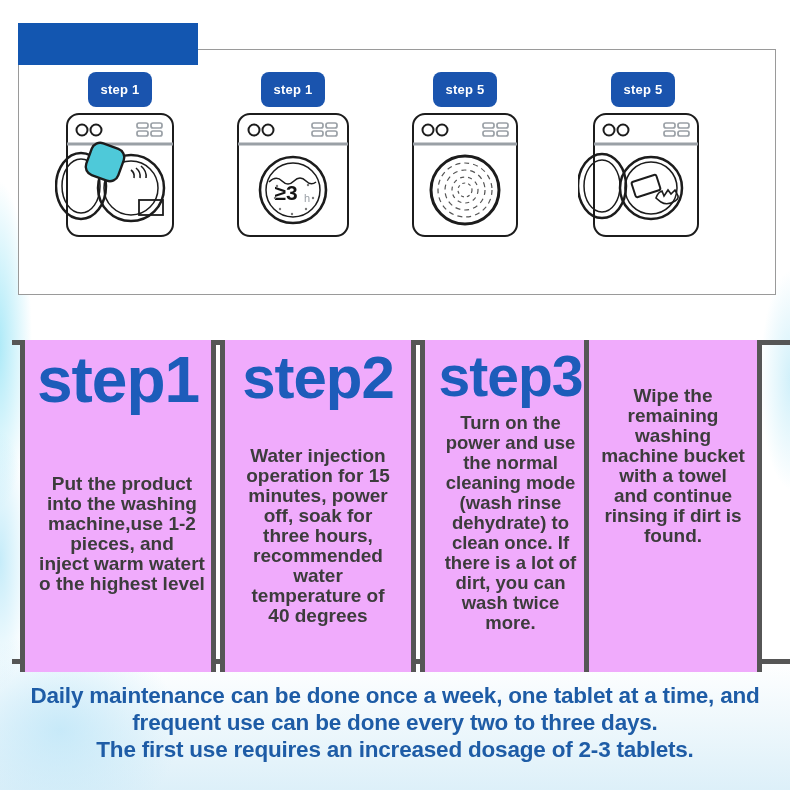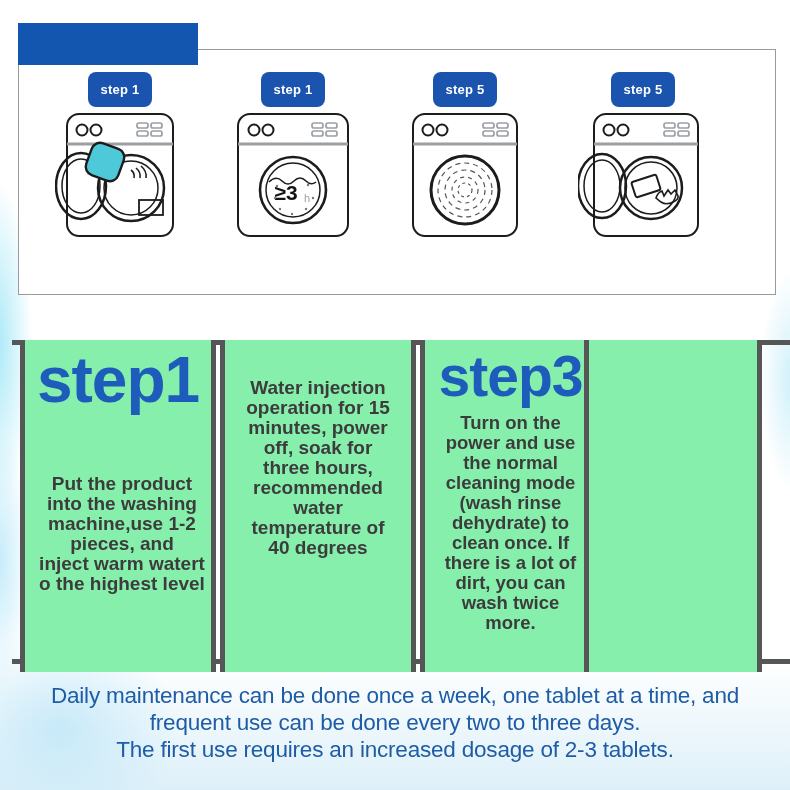--- a/index.html
+++ b/index.html
@@ -30,42 +30,42 @@
     font-size:13px;line-height:19px;padding:8px 13px;border-radius:8px;letter-spacing:.2px;}
   .machine{display:block;margin:3px auto 0 auto;}
   .mline{stroke:#1c1c1c;fill:none;}
   .gray{stroke:#9aa0a6;}
 
   
   .rule{position:absolute;background:#565656;}
   .rule-top{left:12px;top:340px;width:778px;height:5px;}
   .rule-bottom{left:12px;top:659px;width:778px;height:5px;}
   .step-col{position:absolute;top:340px;height:332px;box-sizing:border-box;
-    border-left:5px solid #565656;border-right:5px solid #565656;background:#86efac;
+    border-left:5px solid #565656;border-right:5px solid #565656;background:#f0abfc;
     text-align:center;}
   .c1{left:20px;width:196px;}
   .c2{left:220px;width:196px;}
   .c3{left:420px;width:181px;}
   .c4{left:584px;width:178px;}
   .step-heading{margin:0;padding-top:8px;color:#1d5cba;font-weight:bold;
     line-height:1.0;letter-spacing:-1px;}
   .c1 .step-heading{font-size:64px;}
   .c2 .step-heading{font-size:60px;}
   .c3 .step-heading{font-size:57px;}
   .c4 .step-heading{font-size:60px;}
   .step-body{margin:0;padding:0 4px;color:#3c3c3c;font-weight:bold;font-size:19px;
     line-height:20px;white-space:pre-line;}
   .c1 .step-body{margin-top:62px;margin-left:8px;}
   .c2 .step-body{margin-top:38px;}
   .c3 .step-body{margin-top:8px;font-size:18.5px;}
   .c4 .step-body{margin-top:46px;}
 
   
   .footer-note{position:absolute;left:0;top:682px;width:100%;text-align:center;
-    color:#1e5ca6;font-weight:normal;font-size:22.5px;line-height:27px;
+    color:#1e5ca6;font-weight:bold;font-size:22.5px;line-height:27px;
     letter-spacing:-.2px;white-space:pre-line;}
 </style>
 </head>
 <body>
 
 <div class="canvas">
 
   <div class="tint tint-left"></div>
   <div class="tint tint-left2"></div>
   <div class="tint tint-right"></div>
@@ -176,20 +176,21 @@
     <h2 class="step-heading">step1</h2>
     <p class="step-body">Put the product
 into the washing
 machine,use 1-2
 pieces, and
 inject warm watert
 o the highest level</p>
   </div>
 
   <div class="step-col c2">
+    <h2 class="step-heading">step2</h2>
     <p class="step-body">Water injection
 operation for 15
 minutes, power
 off, soak for
 three hours,
 recommended
 water
 temperature of
 40 degrees</p>
   </div>
@@ -203,19 +204,27 @@
 (wash rinse
 dehydrate) to
 clean once. If
 there is a lot of
 dirt, you can
 wash twice
 more.</p>
   </div>
 
   <div class="step-col c4">
+    <p class="step-body">Wipe the
+remaining
+washing
+machine bucket
+with a towel
+and continue
+rinsing if dirt is
+found.</p>
   </div>
 
   <div class="footer-note">Daily maintenance can be done once a week, one tablet at a time, and
 frequent use can be done every two to three days.
 The first use requires an increased dosage of 2-3 tablets.</div>
 
 </div>
 
 </body></html>

